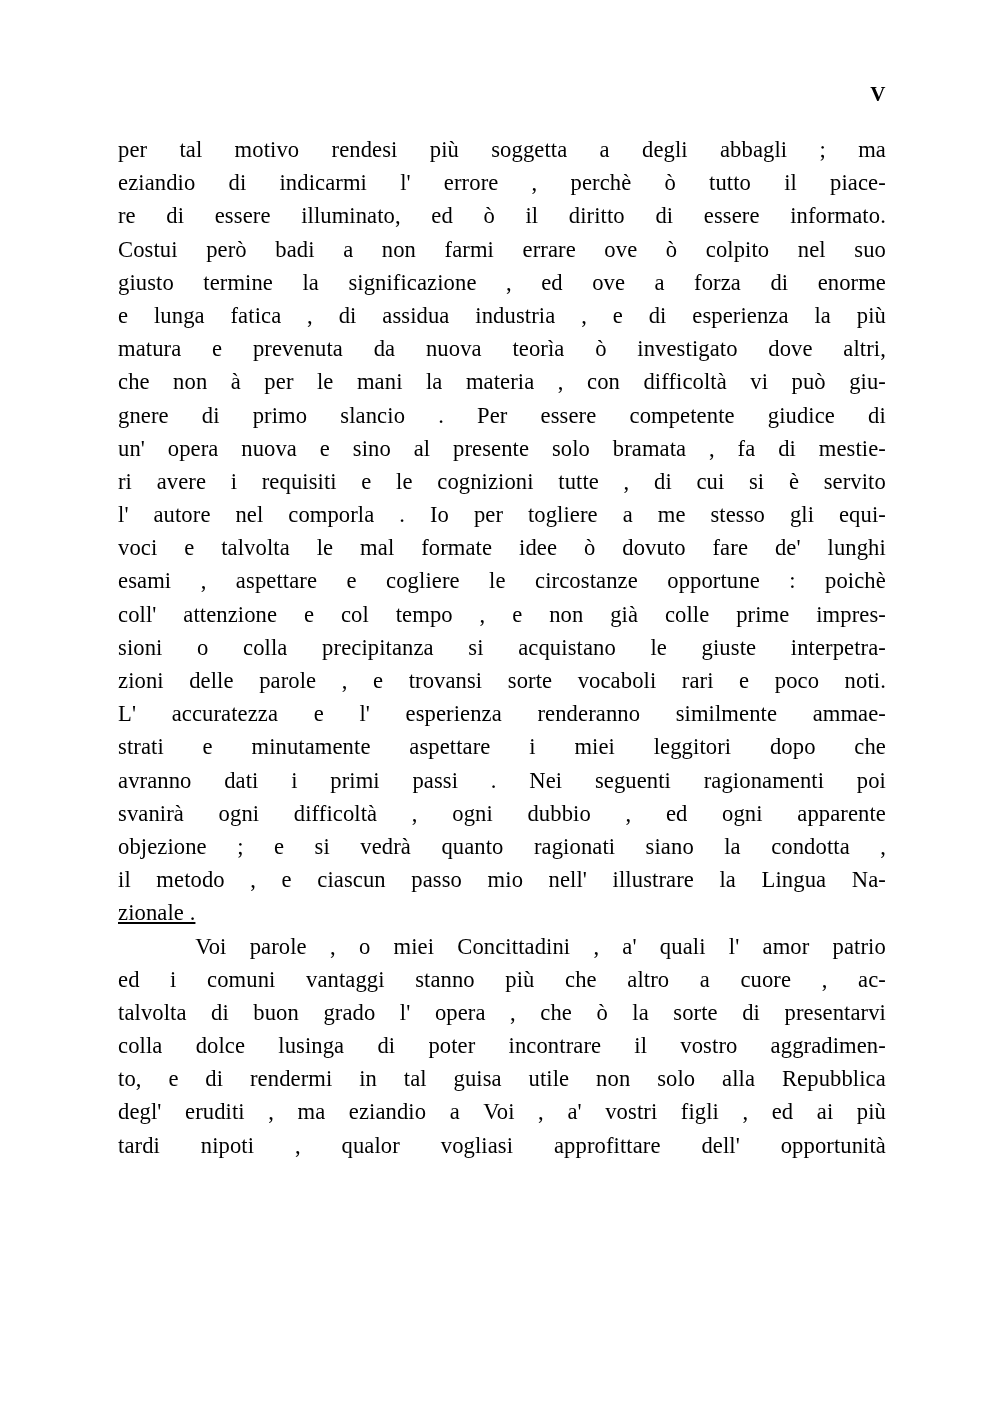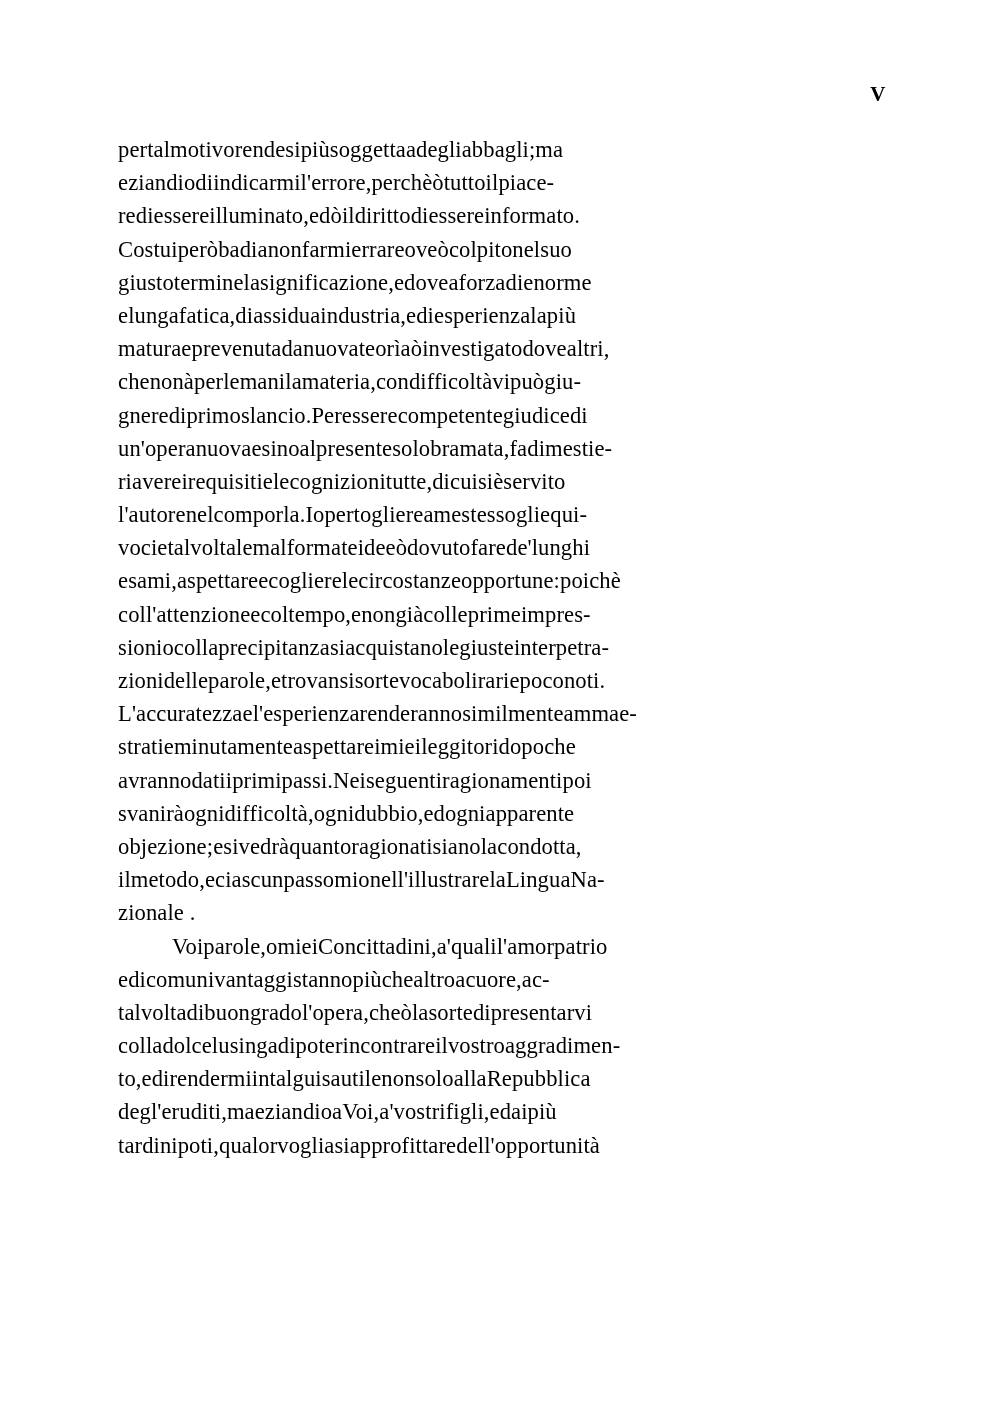--- a/index.html
+++ b/index.html
@@ -44,31 +44,32 @@
     width: 768px;
   }
 
   .para {
     margin: 0;
   }
 
   
   .line {
     display: flex;
-    justify-content: flex-start;
+    justify-content: space-between;
     font-size: 22.6px;
     line-height: 33.2px;
     height: 33.2px;
     white-space: pre;
     letter-spacing: 0.1px;
   }
   
   .line.flush {
     display: block;
     text-align: left;
+    text-decoration: underline;
   }
   .line .w {
     display: inline-block;
   }
   
   .line.indent .lead {
     display: inline-block;
     width: 54px;
   }
 </style>

